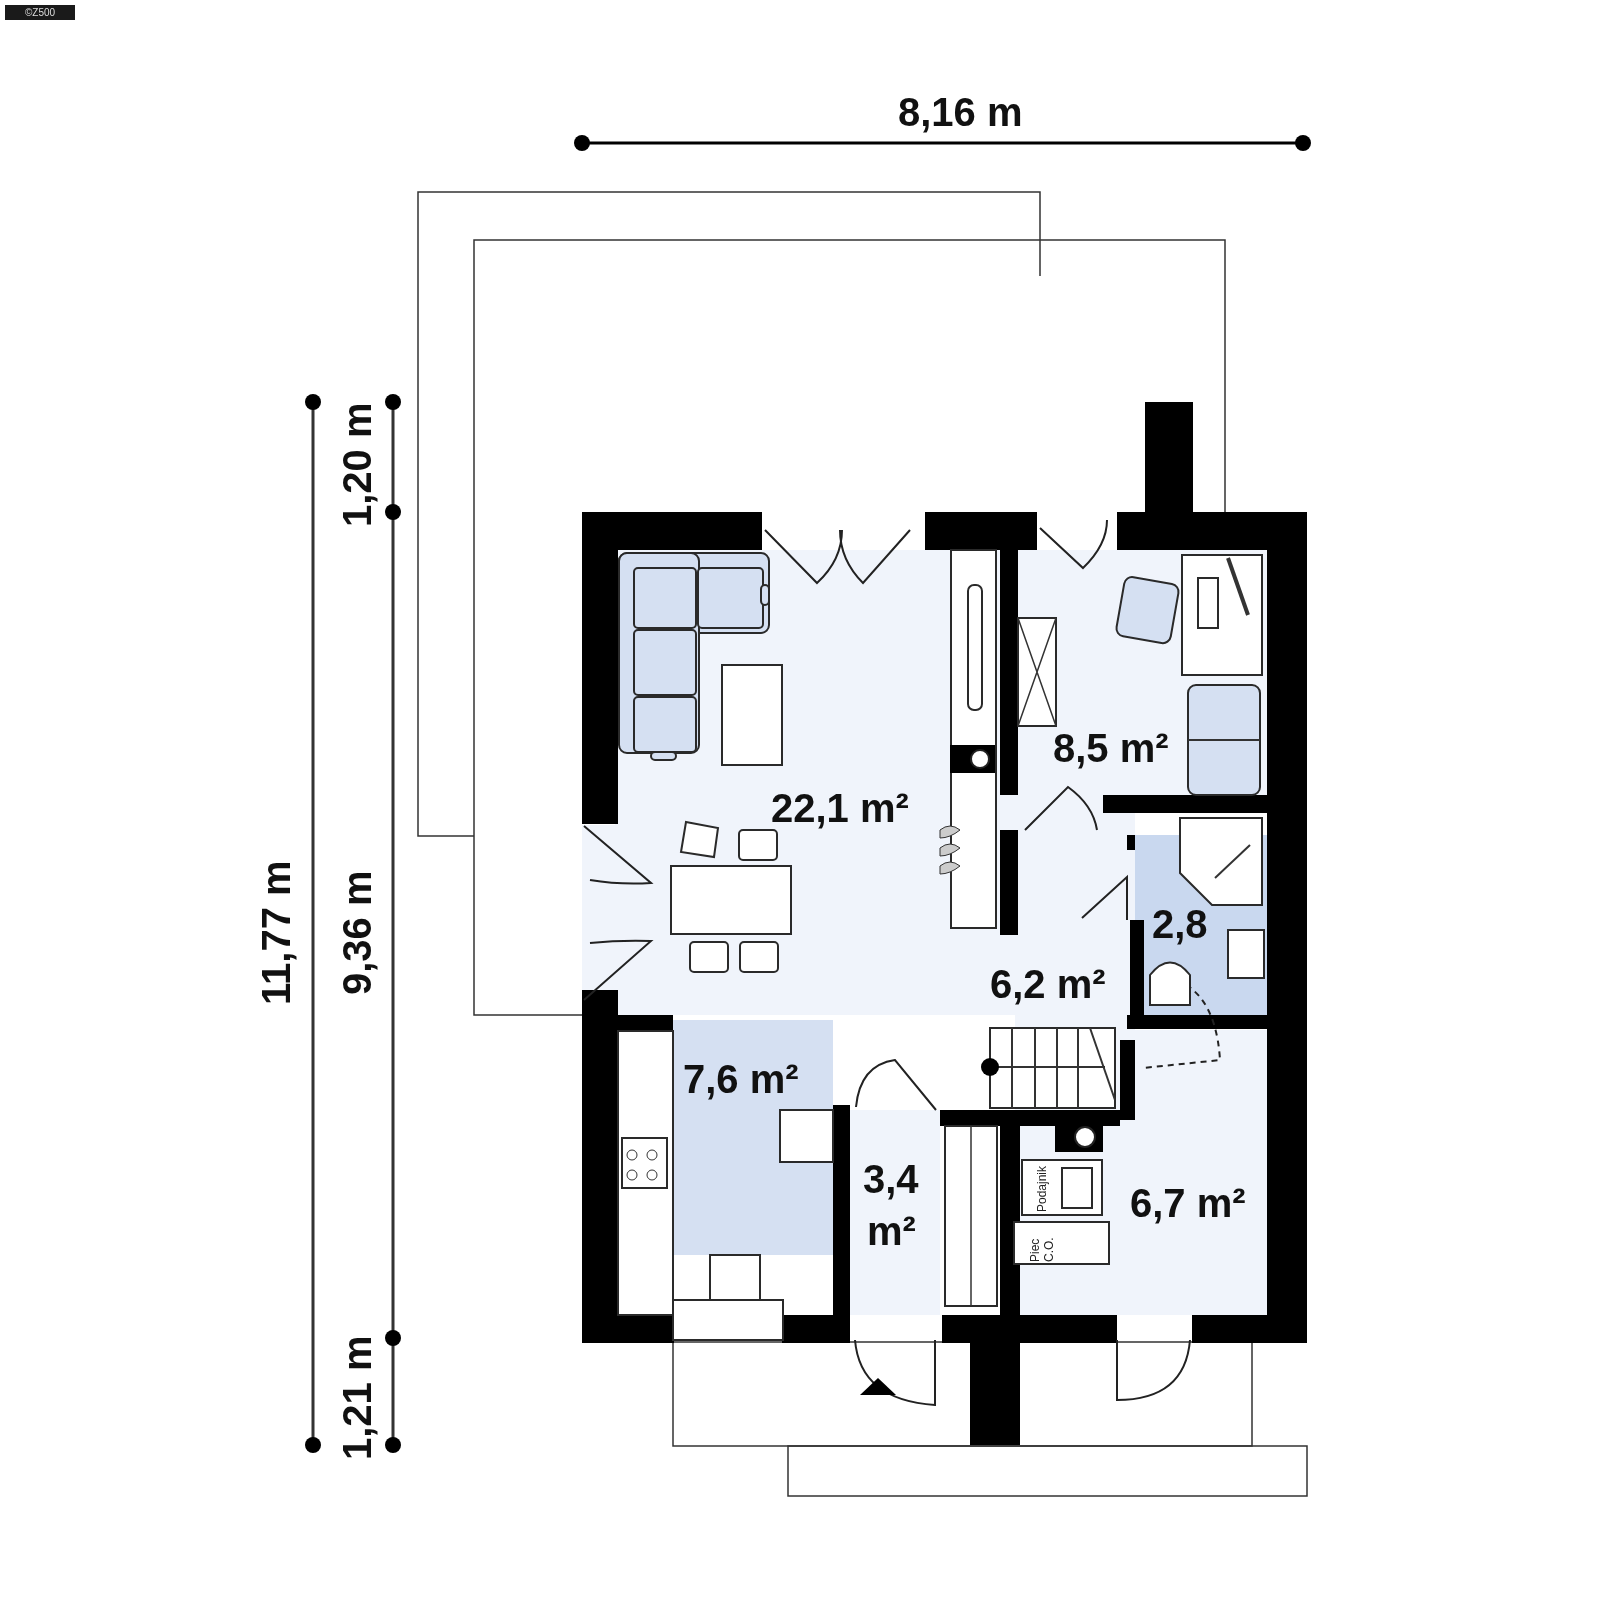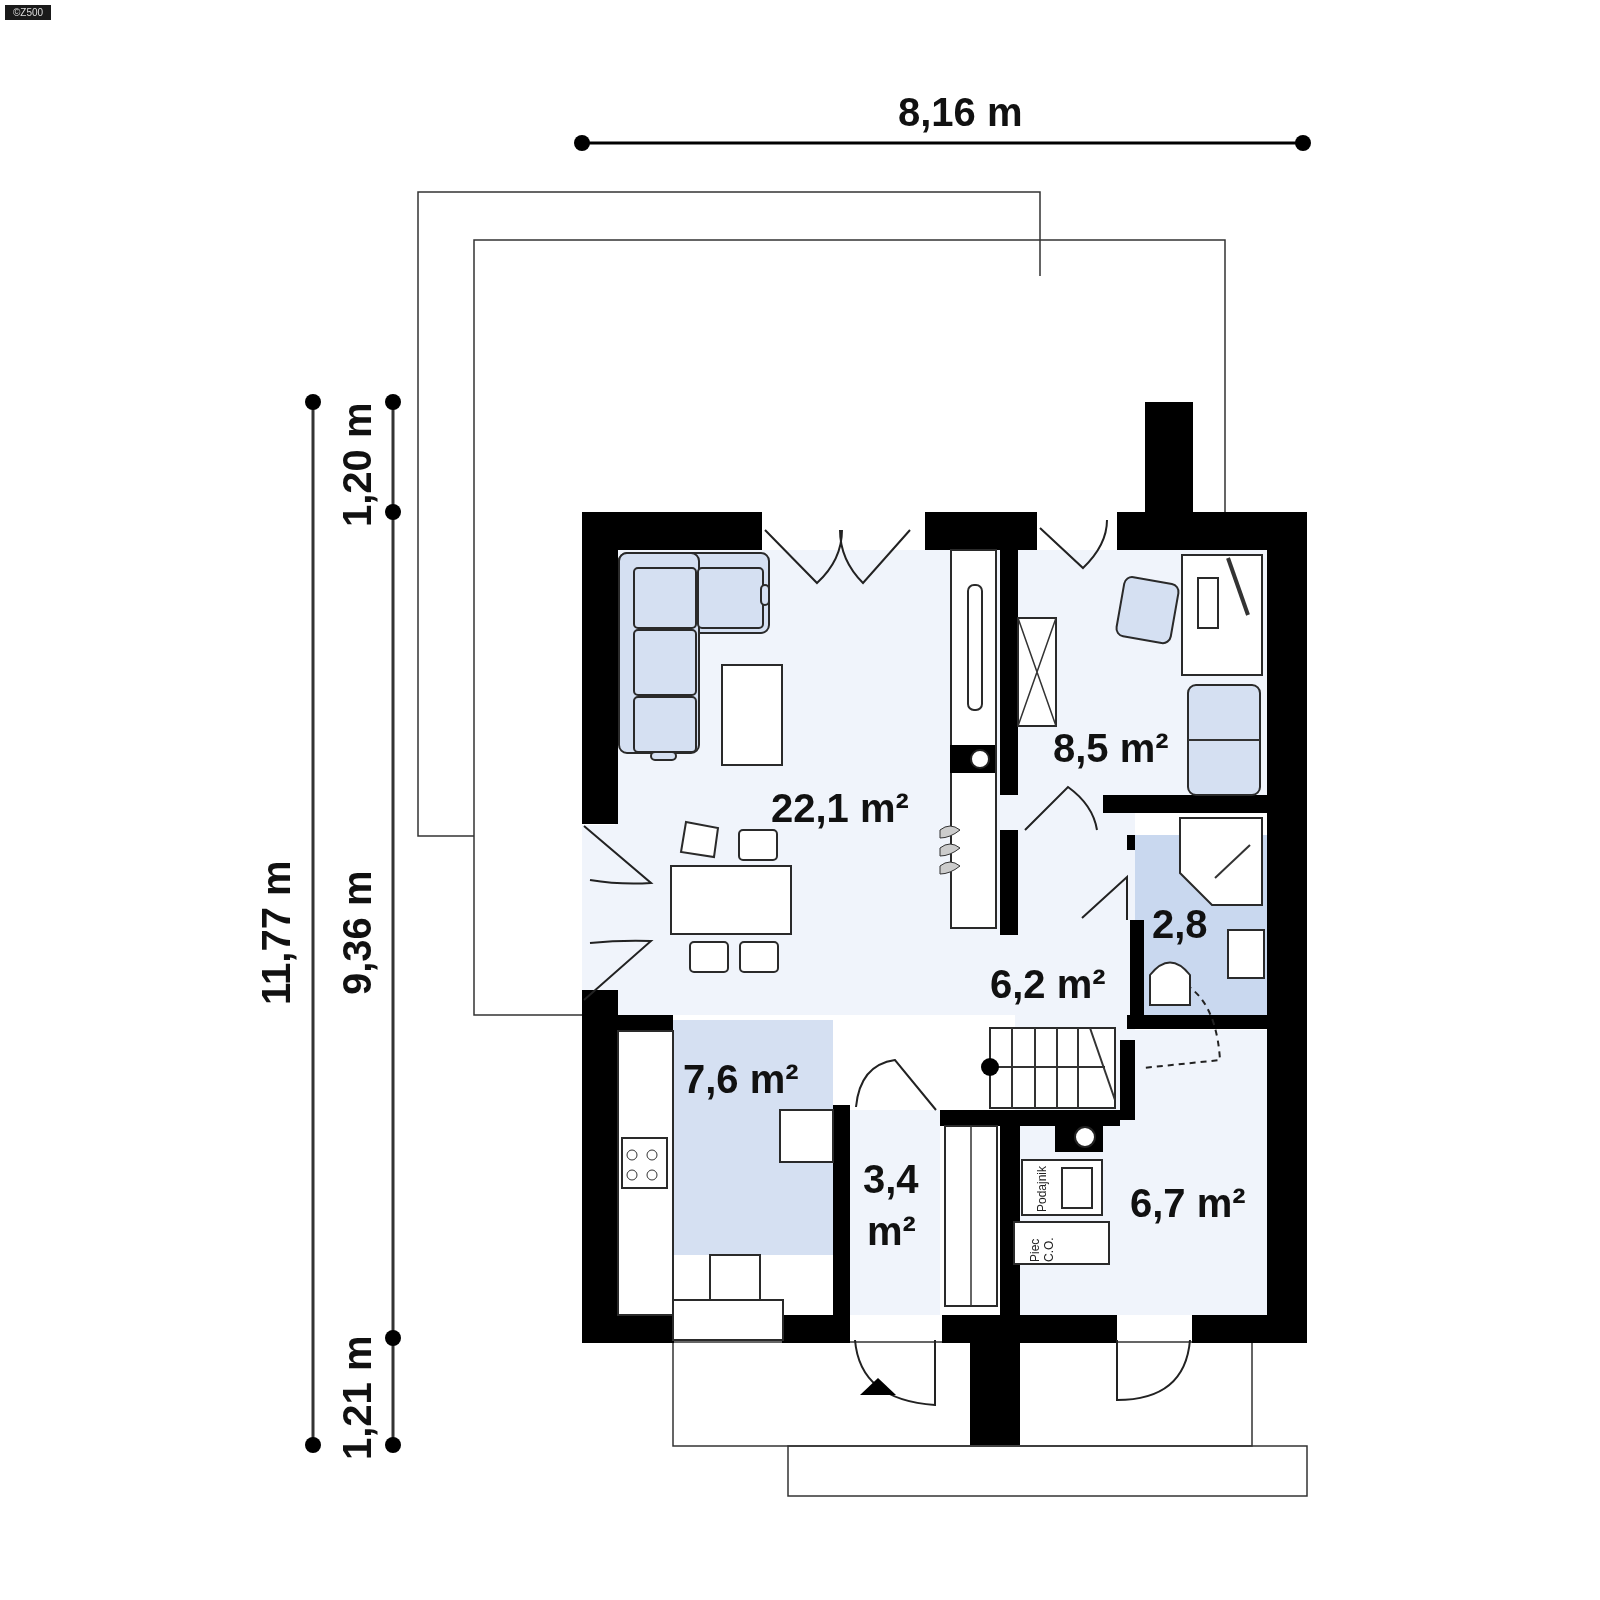--- a/index.html
+++ b/index.html
@@ -8,21 +8,21 @@
   .wall { fill: #000000; }
   .thin { fill: none; stroke: #333333; stroke-width: 1.5; }
   .furn { fill: #d5e0f2; stroke: #2a2a2a; stroke-width: 2; }
   .white { fill: #ffffff; stroke: #2a2a2a; stroke-width: 2; }
   .door { fill: none; stroke: #222; stroke-width: 2; }
   .dash { fill: none; stroke: #222; stroke-width: 2; stroke-dasharray: 6 5; }
   .lbl { font-family: "Liberation Sans", sans-serif; font-weight: bold; fill: #111; }
   .area { font-size: 40px; }
   .dim { font-size: 40px; }
   .small { font-family: "Liberation Sans", sans-serif; font-size: 12px; fill: #222; }
-  .badge { position: absolute; left: 5px; top: 5px; background: #1a1a1a; color: #ddd; font-size: 10px; padding: 2px 8px; font-family: "Liberation Sans", sans-serif; }
+  .badge { position: absolute; left: 5px; top: 5px; background: #1a1a1a; color: #ddd; font-size: 10px; padding: 2px 20px; font-family: "Liberation Sans", sans-serif; }
 </style>
 </head>
 <body>
 
 <div class="badge">©Z500</div>
 
 <svg width="1600" height="1600" viewBox="0 0 1600 1600">
 
   <g>
     <polyline class="thin" points="1040,276 1040,192 418,192 418,836 474,836"></polyline>

